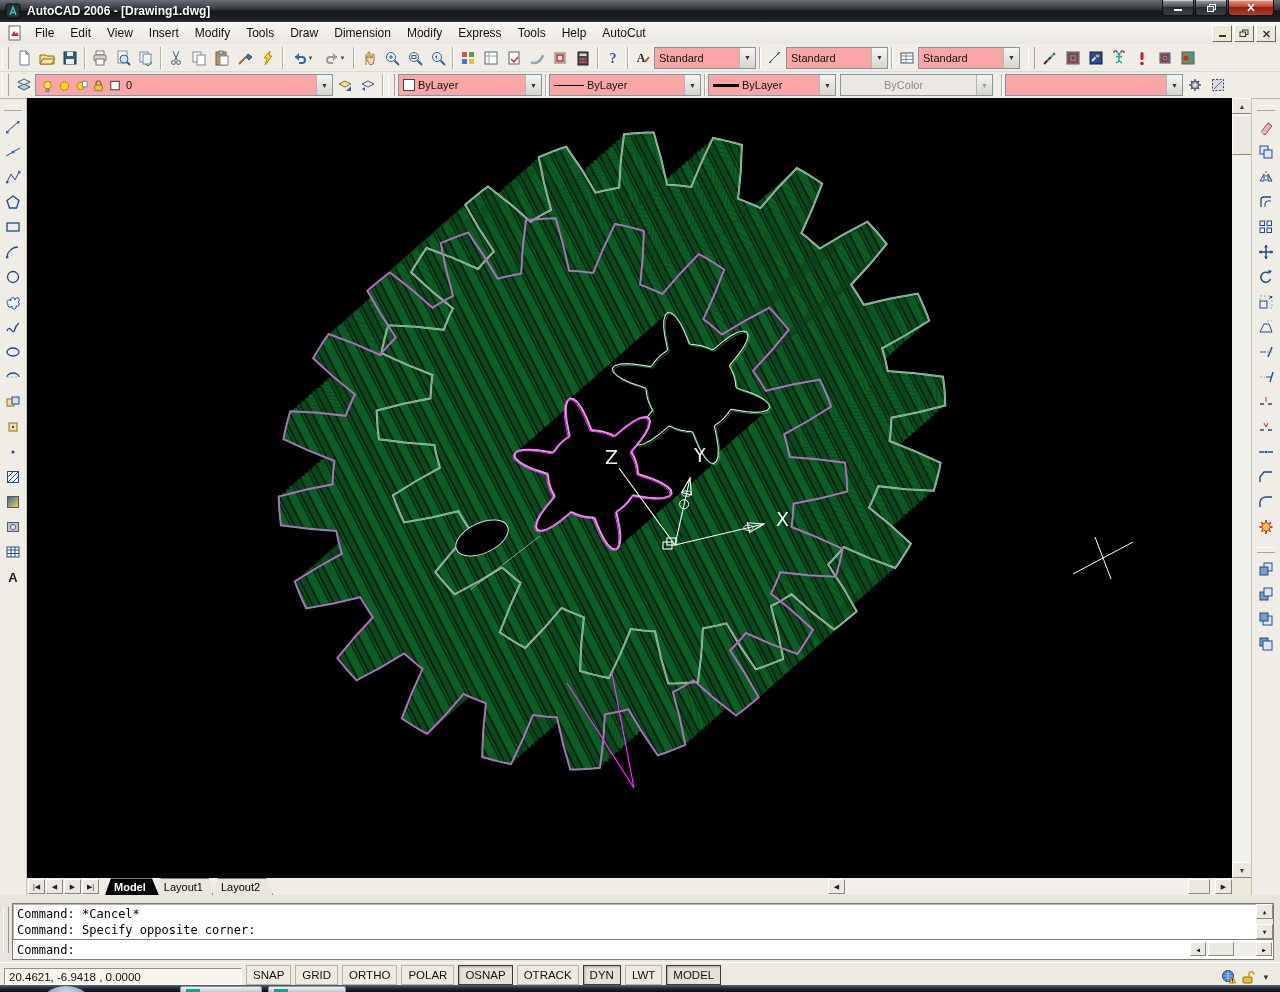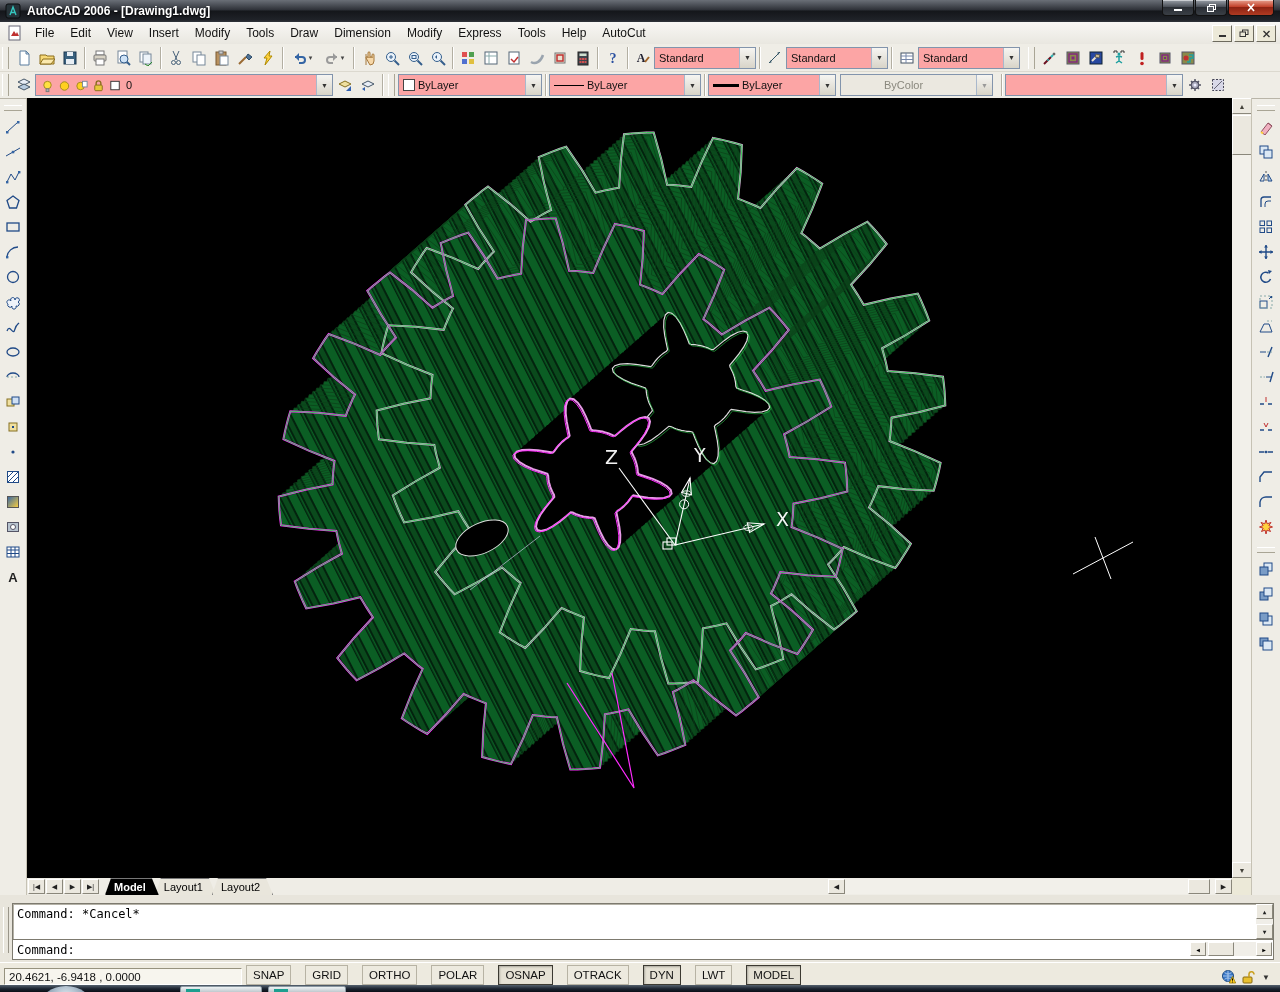--- a/index.html
+++ b/index.html
@@ -1075,39 +1075,40 @@
       <div class="hthumb"></div>
       <div class="hsbtn right">▶</div>
     </div>
   </div>
 
   <div class="cmd">
     <div class="cmd-grip"></div>
     <div class="cmd-box">
       <div id="cmd-history">
           <div>Command: *Cancel*</div>
+          <div>Command: Specify opposite corner:</div>
         </div>
       <div class="cmd-vscroll">
         <div class="cmd-sbtn">▲</div>
         <div class="cmd-sbtn">▼</div>
       </div>
     </div>
     <div class="cmd-input">
       <span>Command:</span>
       <div class="cmd-hscroll">
         <div class="cmd-hbtn">◀</div>
         <div class="cmd-hthumb"></div>
         <div class="cmd-hbtn">▶</div>
       </div>
     </div>
   </div>
 
   <div class="statusbar">
     <div class="coords">20.4621, -6.9418 , 0.0000</div>
-    <div id="toggles" style="display:flex;gap:14px;">
+    <div id="toggles" style="display:flex;gap:4px;">
         <div class="toggle">SNAP</div>
         <div class="toggle">GRID</div>
         <div class="toggle">ORTHO</div>
         <div class="toggle">POLAR</div>
         <div class="toggle on">OSNAP</div>
         <div class="toggle">OTRACK</div>
         <div class="toggle on">DYN</div>
         <div class="toggle">LWT</div>
         <div class="toggle on">MODEL</div>
       </div>

